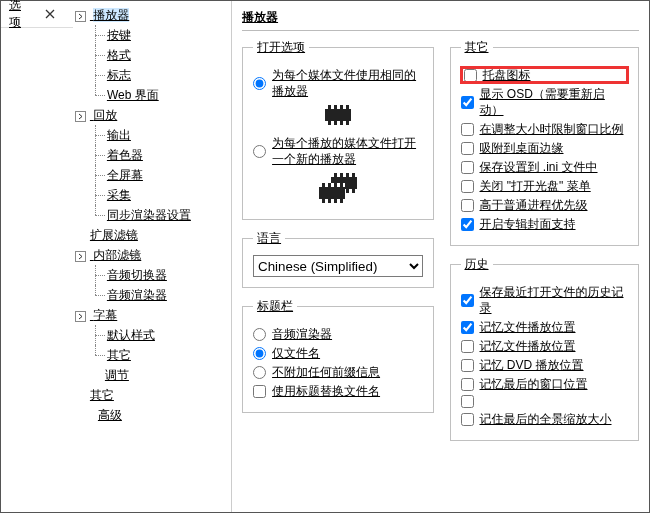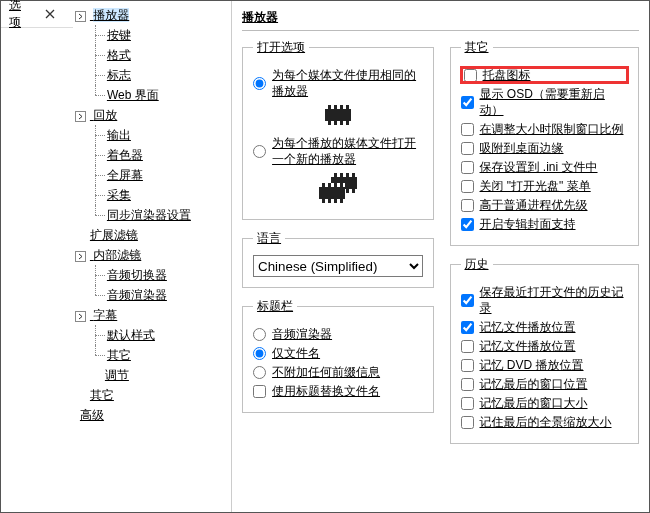--- a/index.html
+++ b/index.html
@@ -270,21 +270,21 @@
             </span>
             <span class="lbl">字幕</span>
             <ul>
               <li><span class="lbl">默认样式</span></li>
               <li><span class="lbl">其它</span></li>
             </ul>
           </li>
 
           <li><span class="lbl" style="margin-left:30px;">调节</span></li>
           <li><span class="lbl" style="margin-left:15px;">其它</span></li>
-          <li><span class="lbl" style="margin-left:5px;">高级</span></li>
+          <li><span class="lbl" style="margin-left:23px;">高级</span></li>
         </ul>
       </div>
     </div>
 
     <div class="main">
       <div class="hdr">播放器</div>
 
       <div class="cols">
 
         <div class="col-l">
@@ -387,21 +387,20 @@
             <label class="chk-row">
               <input type="checkbox" style="">
                 <span>记忆 DVD 播放位置</span>
             </label>
             <label class="chk-row">
               <input type="checkbox" style="">
                 <span>记忆最后的窗口位置</span>
             </label>
             <label class="chk-row">
               <input type="checkbox" style="">
-                <span>记忆最后的窗口大小</span>
             </label>
             <label class="chk-row">
               <input type="checkbox" style="">
                 <span>记住最后的全景缩放大小</span>
             </label>
           </fieldset>
         </div>
       </div>
     </div>
 

